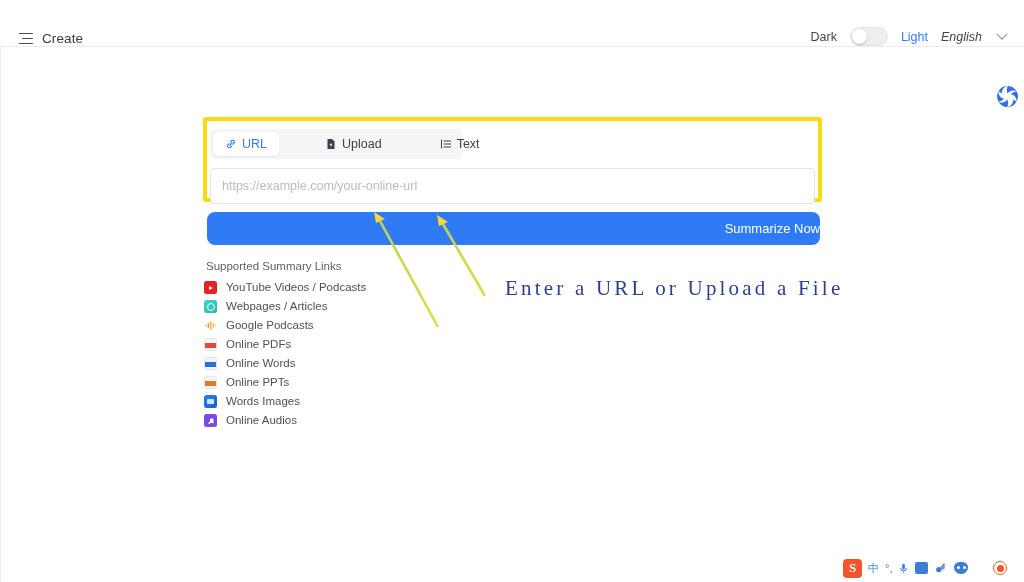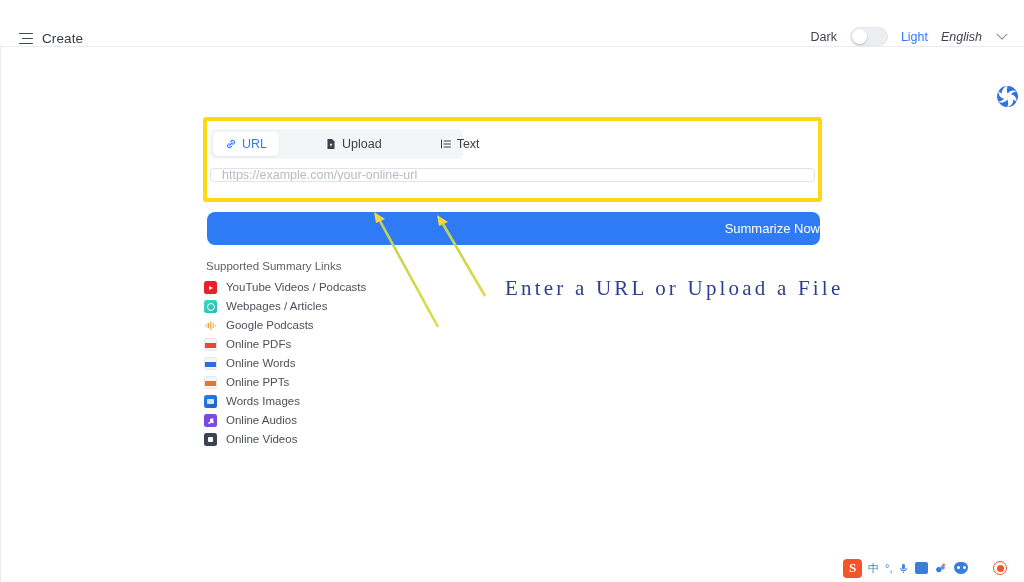--- a/index.html
+++ b/index.html
@@ -74,21 +74,21 @@
     height: 24px; display: flex; align-items: center; justify-content: center; gap: 5px;
     font-size: 12.5px; color: #3c4049; border-radius: 5px; cursor: pointer;
     padding: 0 12px;
   }
   .tab.active { background: #ffffff; color: #2f7bf6; box-shadow: 0 1px 2px rgba(16,24,40,.07); }
   .tab-label { line-height: 1; }
 
   
   .url-input {
     position: absolute; left: 210px; top: 168px;
-    width: 605px; height: 14px;
+    width: 605px; height: 36px;
     border: 1px solid #dfe3ea; border-radius: 4px; background: #fff;
     font-size: 12.5px; color: #14532d; padding: 0 11px;
     font-family: "Liberation Sans", sans-serif; outline: none;
   }
   .url-input::placeholder { color: #b6bcc6; }
 
   
   .summarize-btn {
     position: absolute; left: 207px; top: 212px;
     width: 613px; height: 33px; border: none; border-radius: 8px;
@@ -271,24 +271,20 @@
     <div class="link-row">
       <span class="link-icon ic-audio">
         <svg width="8" height="8" viewBox="0 0 24 24" fill="#ffffff">
           <path d="M9 18V6l10-2v12"></path>
             <circle cx="7" cy="18" r="3"></circle>
             <circle cx="17" cy="16" r="3"></circle>
         </svg>
       </span>
       <span class="link-label">Online Audios</span>
     </div>
-    <div class="link-row">
-      <span class="link-icon ic-video"></span>
-      <span class="link-label">Online Videos</span>
-    </div>
   </div>
 
   <svg class="arrows">
     <defs>
       <linearGradient id="ag" x1="0" y1="1" x2="0.4" y2="0">
         <stop offset="0%" stop-color="#f0e23c"></stop>
         <stop offset="100%" stop-color="#b9cf5a"></stop>
       </linearGradient>
     </defs>
     <g>

